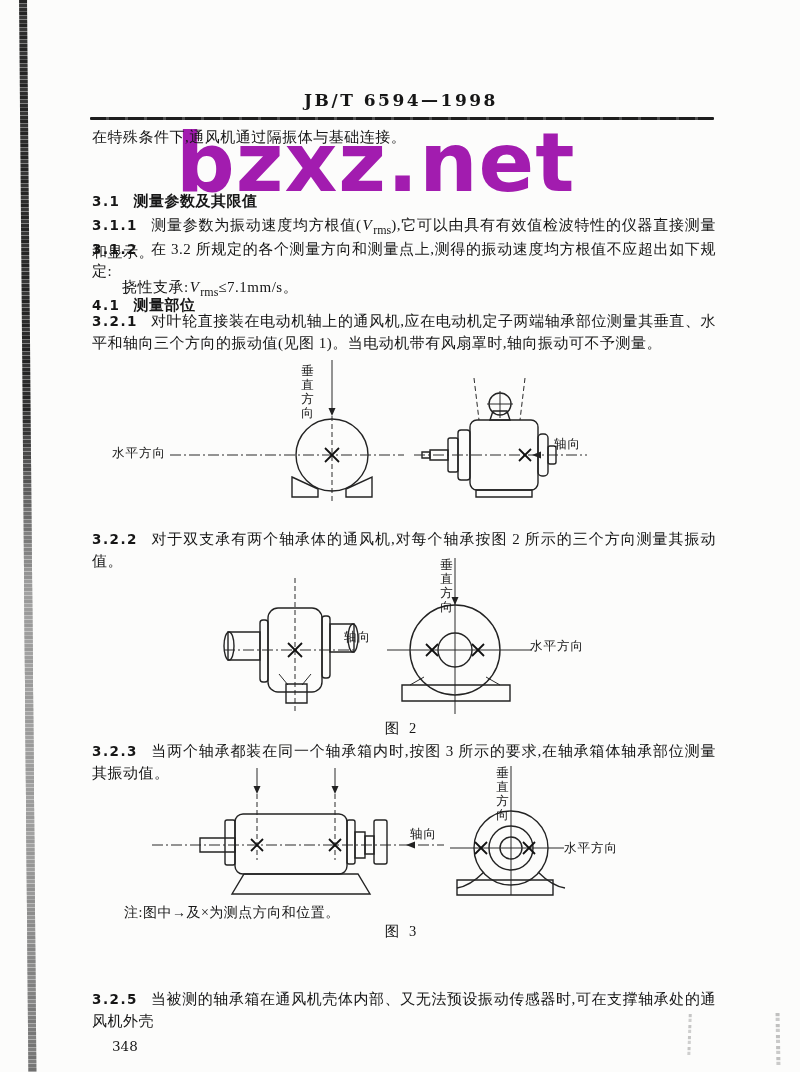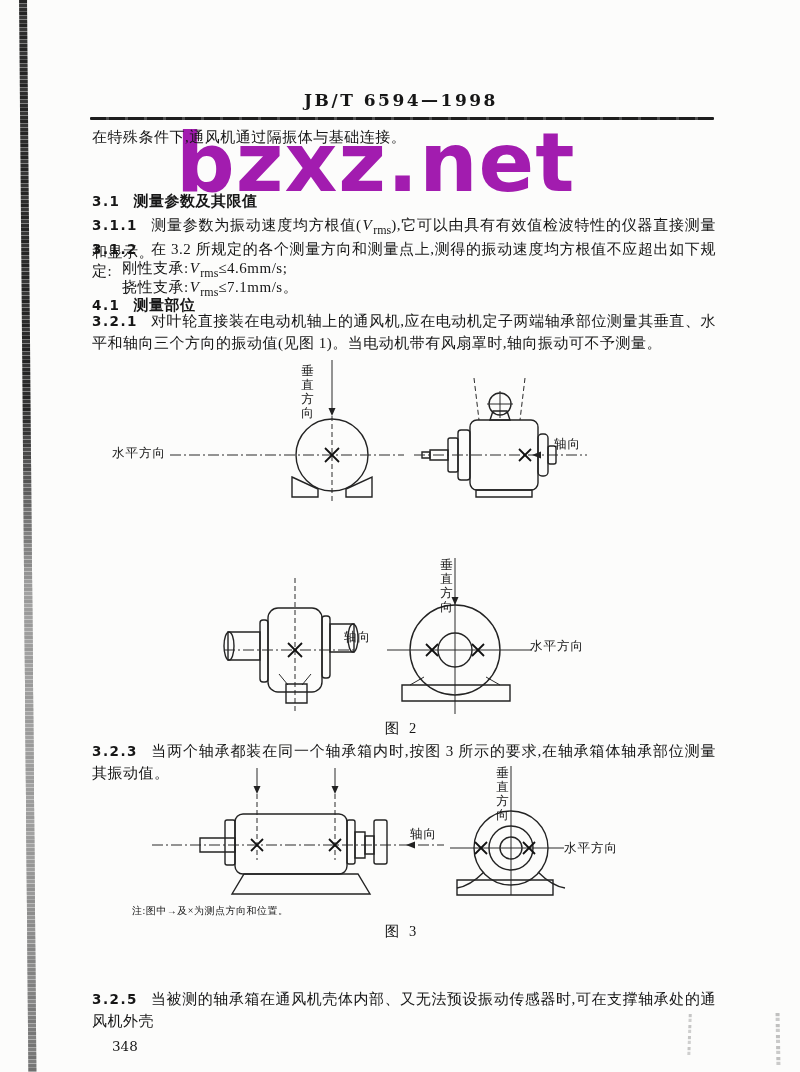--- a/index.html
+++ b/index.html
@@ -30,21 +30,21 @@
   .para.bold,.para.bold span{font-weight:bold;}
   .para.indent{left:122px;width:400px;}
   .vv{font-style:italic;font-family:"Liberation Serif",serif;padding:0 1px;}
   sub{font-size:12px;letter-spacing:0;margin-top:48px;}
   
   .flabel{position:absolute;font-size:12.5px;letter-spacing:1px;z-index:3;line-height:13px;}
   .vlabel{position:absolute;width:15px;font-size:12.5px;line-height:14px;word-break:break-all;
           text-align:center;z-index:3;}
   .fcap{position:absolute;left:92px;width:620px;text-align:center;font-size:14.5px;
         letter-spacing:3px;z-index:3;}
-  .fnote{position:absolute;left:132px;width:560px;font-size:10px;letter-spacing:.5px;z-index:3;}
+  .fnote{position:absolute;left:124px;width:560px;font-size:14px;letter-spacing:.5px;z-index:3;}
   .pgnum{position:absolute;left:112px;top:1038px;font-family:"DejaVu Serif",serif;font-size:13.5px;text-align:center;}
   svg.fig{position:absolute;z-index:1;}
   svg.fig *{vector-effect:non-scaling-stroke;}
   .thin{stroke:#2a2a2a;stroke-width:1;}
   .med{stroke:#232323;stroke-width:1.4;fill:none;}
   .dash{stroke:#2a2a2a;stroke-width:1;stroke-dasharray:5 3;}
   .dashdot{stroke:#2a2a2a;stroke-width:1;stroke-dasharray:11 3 2 3;}
   .xmark{stroke:#111;stroke-width:1.8;}
   .ah{fill:#222;stroke:none;}
 </style>
@@ -72,23 +72,20 @@
   </div>
 
   <div class="para" style="top:214px">
     <span class="num">3.1.1</span><span><span>测量参数为振动速度均方根值(</span><span class="vv">V</span><sub>rms</sub><span>),它可以由具有有效值检波特性的仪器直接测量和显示。</span></span>
   </div>
 
   <div class="para" style="top:238px">
     <span class="num">3.1.2</span><span>在 3.2 所规定的各个测量方向和测量点上,测得的振动速度均方根值不应超出如下规定:</span>
   </div>
 
-  <div class="para indent" style="top:257px">
-    <span>刚性支承:</span><span class="vv">V</span><sub>rms</sub><span>≤4.6mm/s;</span>
-  </div>
 
   <div class="para indent" style="top:276px">
     <span>挠性支承:</span><span class="vv">V</span><sub>rms</sub><span>≤7.1mm/s。</span>
   </div>
 
   <div class="para bold" style="top:294px">
     <span class="num">4.1</span><span>测量部位</span>
   </div>
 
   <div class="para" style="top:310px">
@@ -125,20 +122,23 @@
       <line class="dashdot" x1="322" y1="97" x2="495" y2="97"></line>
       <line class="xmark" x1="427" y1="91" x2="439" y2="103"></line>
       <line class="xmark" x1="439" y1="91" x2="427" y2="103"></line>
       <polygon class="ah" points="449,93.5 449,100.5 440,97"></polygon>
     </g>
   </svg>
   <div class="vlabel" style="left:300px;top:364px">垂直方向</div>
   <div class="flabel" style="left:112px;top:447px">水平方向</div>
   <div class="flabel" style="left:554px;top:438px">轴向</div>
 
+  <div class="para" style="top:528px">
+    <span class="num">3.2.2</span><span>对于双支承有两个轴承体的通风机,对每个轴承按图 2 所示的三个方向测量其振动值。</span>
+  </div>
 
   <svg class="fig" style="left:92px;top:554px;width:620px;height:168px" viewBox="0 0 620 168">
     <g fill="none">
       <line class="dash" x1="203" y1="24" x2="203" y2="158"></line>
       <rect class="med" x="176" y="54" width="54" height="84" rx="10"></rect>
       <rect class="med" x="168" y="66" width="8" height="62" rx="3"></rect>
       <rect class="med" x="230" y="62" width="8" height="62" rx="3"></rect>
       <rect class="med" x="136" y="78" width="32" height="28"></rect>
       <ellipse class="med" cx="137" cy="92" rx="5" ry="14"></ellipse>
       <rect class="med" x="238" y="70" width="24" height="28"></rect>

